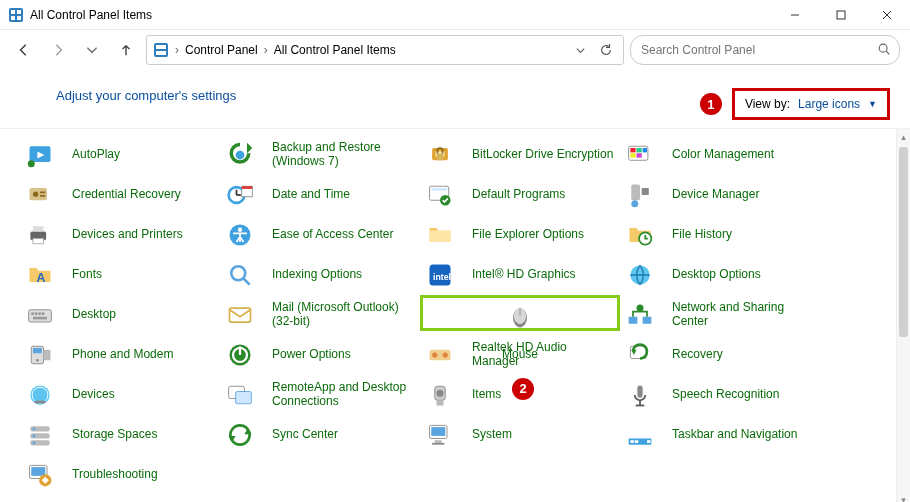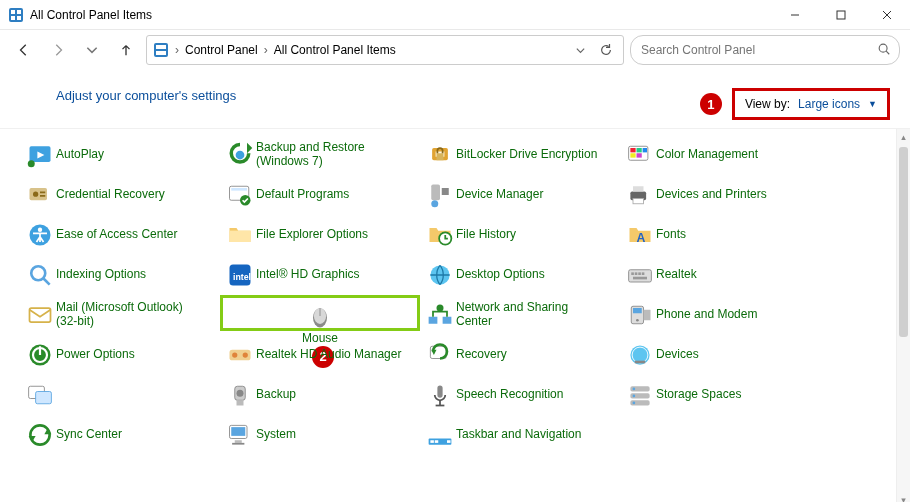--- a/index.html
+++ b/index.html
@@ -30,21 +30,21 @@
   .headrow .grow { flex:1; }
   .viewby-wrap { display:flex; align-items:center; gap:10px; }
   .anno-1 { width:22px;height:22px;border-radius:50%;background:#c00;color:#fff;display:flex;align-items:center;justify-content:center;font-weight:bold;font-size:13px; }
   .viewby-box { border:3px solid #c00; padding:8px 10px; display:flex; align-items:center; gap:8px; height:32px; }
   .viewby-label { font-size:12px; color:#000; }
   .viewby-val { font-size:12px; color:#0a4e9b; }
   .viewby-caret { color:#0a4e9b; font-size:9px; }
   
   .gridwrap { position:relative; height: 380px; border-top: 1px solid #f0f0f0; padding: 6px 4px 0 20px; }
   .grid { display:grid; grid-template-columns: repeat(4, 200px); grid-auto-rows: 40px; column-gap: 0; row-gap: 0; width: 870px; }
-  .item { display:flex; align-items:center; gap:0; height:40px; padding:2px 4px; }
+  .item { display:flex; align-items:center; gap:16px; height:40px; padding:2px 4px; }
   .ic-box { width:32px; height:32px; display:flex; align-items:center; justify-content:center; flex-shrink:0; border-radius:4px; }
   .ic-box svg { width:28px; height:28px; }
   .item-label { font-size:12px; color:#0b6b0b; line-height: 1.15; max-width:150px; text-align:left; }
   .item.hl { border:3px solid #84cc16; height:36px;flex-direction:column; }
   .anno-2 { width:22px;height:22px;border-radius:50%;background:#c00;color:#fff;display:flex;align-items:center;justify-content:center;font-weight:bold;font-size:13px; margin-left:6px; flex-shrink:0;}
   
   .scrollbar { position:absolute; right:0; top:0; bottom:0; width:14px; background:#f6f6f6; border-left:1px solid #eee;}
   .scrollbar .arrow { height:16px; display:flex;align-items:center;justify-content:center; color:#888; font-size:9px;}
   .scrollbar .thumb { position:absolute; top:18px; left:2px; right:2px; height:190px; background:#cfcfcf; border-radius:3px;}
 </style>
@@ -200,20 +200,32 @@
             <circle cx="11" cy="15" r="3" fill="#8a6a1a"></circle>
             <rect x="16" y="12" width="6" height="2" fill="#8a6a1a"></rect>
             <rect x="16" y="16" width="6" height="2" fill="#8a6a1a"></rect>
           </svg>
         </span>
         <span class="item-label">Credential Recovery</span>
       </div>
       <div class="item">
         <span class="ic-box">
           <svg viewBox="0 0 32 32">
+            <circle cx="12" cy="16" r="9" fill="#fff" stroke="#3ea1e0" stroke-width="3"></circle>
+            <line x1="12" y1="16" x2="12" y2="10" stroke="#333" stroke-width="2"></line>
+            <line x1="12" y1="16" x2="17" y2="16" stroke="#333" stroke-width="2"></line>
+            <rect x="18" y="6" width="12" height="12" fill="#fff" stroke="#888"></rect>
+            <rect x="18" y="6" width="12" height="3" fill="#d33"></rect>
+          </svg>
+        </span>
+        <span class="item-label">Date and Time</span>
+      </div>
+      <div class="item">
+        <span class="ic-box">
+          <svg viewBox="0 0 32 32">
             <rect x="4" y="6" width="22" height="16" rx="2" fill="#fff" stroke="#888"></rect>
             <rect x="6" y="8" width="18" height="3" fill="#cfe7ff"></rect>
             <circle cx="22" cy="22" r="6" fill="#2a8a2a"></circle>
             <path d="M19 22l2 2 4-4" fill="none" stroke="#fff" stroke-width="2"></path>
           </svg>
         </span>
         <span class="item-label">Default Programs</span>
       </div>
       <div class="item">
         <span class="ic-box">
@@ -304,21 +316,21 @@
         <span class="ic-box">
           <svg viewBox="0 0 32 32">
             <rect x="3" y="10" width="26" height="14" rx="2" fill="#ddd" stroke="#888"></rect>
             <rect x="6" y="13" width="3" height="3" fill="#999"></rect>
             <rect x="10" y="13" width="3" height="3" fill="#999"></rect>
             <rect x="14" y="13" width="3" height="3" fill="#999"></rect>
             <rect x="18" y="13" width="3" height="3" fill="#999"></rect>
             <rect x="8" y="18" width="16" height="3" fill="#999"></rect>
           </svg>
         </span>
-        <span class="item-label">Realtek</span>
+        <span class="item-label">Desktop</span>
       </div>
       <div class="item">
         <span class="ic-box">
           <svg viewBox="0 0 32 32">
             <rect x="4" y="8" width="24" height="16" rx="2" fill="#fff" stroke="#d6b24a" stroke-width="2"></rect>
             <path d="M4 10l12 8 12-8" fill="none" stroke="#d6b24a" stroke-width="2"></path>
           </svg>
         </span>
         <span class="item-label">Mail (Microsoft Outlook) (32-bit)</span>
       </div>
@@ -395,30 +407,31 @@
         </span>
         <span class="item-label">Devices</span>
       </div>
       <div class="item">
         <span class="ic-box">
           <svg viewBox="0 0 32 32">
             <rect x="3" y="6" width="18" height="14" rx="2" fill="#fff" stroke="#888"></rect>
             <rect x="11" y="12" width="18" height="14" rx="2" fill="#cfe7ff" stroke="#5aa5e0"></rect>
           </svg>
         </span>
+        <span class="item-label">RemoteApp and Desktop Connections</span>
       </div>
       <div class="item">
         <span class="ic-box">
           <svg viewBox="0 0 32 32">
             <rect x="10" y="6" width="12" height="16" rx="3" fill="#ccc" stroke="#888"></rect>
             <circle cx="16" cy="14" r="4" fill="#888"></circle>
             <rect x="12" y="22" width="8" height="6" fill="#bbb"></rect>
           </svg>
         </span>
-        <span class="item-label">Backup</span>
+        <span class="item-label">Items</span>
       </div>
       <div class="item">
         <span class="ic-box">
           <svg viewBox="0 0 32 32">
             <rect x="13" y="5" width="6" height="14" rx="3" fill="#888"></rect>
             <path d="M10 16a6 6 0 0 0 12 0" fill="none" stroke="#555" stroke-width="2"></path>
             <line x1="16" y1="22" x2="16" y2="28" stroke="#555" stroke-width="2"></line>
             <line x1="11" y1="28" x2="21" y2="28" stroke="#555" stroke-width="2"></line>
           </svg>
         </span>
@@ -461,20 +474,31 @@
       <div class="item">
         <span class="ic-box">
           <svg viewBox="0 0 32 32">
             <rect x="3" y="20" width="26" height="7" rx="1" fill="#3ea1e0"></rect>
             <rect x="5" y="22" width="4" height="3" fill="#fff"></rect>
             <rect x="10" y="22" width="4" height="3" fill="#fff"></rect>
             <rect x="24" y="22" width="4" height="3" fill="#fff"></rect>
           </svg>
         </span>
         <span class="item-label">Taskbar and Navigation</span>
+      </div>
+      <div class="item">
+        <span class="ic-box">
+          <svg viewBox="0 0 32 32">
+            <rect x="4" y="5" width="20" height="15" rx="2" fill="#fff" stroke="#888"></rect>
+            <rect x="6" y="7" width="16" height="10" fill="#5aa5e0"></rect>
+            <circle cx="22" cy="22" r="7" fill="#e0a332"></circle>
+            <path d="M22 18l4 4-4 4-4-4z" fill="#fff"></path>
+          </svg>
+        </span>
+        <span class="item-label">Troubleshooting</span>
       </div>
     </div>
   <div class="scrollbar">
     <div class="arrow">▴</div>
     <div class="thumb"></div>
     <div class="arrow" style="position:absolute;bottom:0;left:0;right:0">▾</div>
   </div>
 </div>
 
 </body></html>

